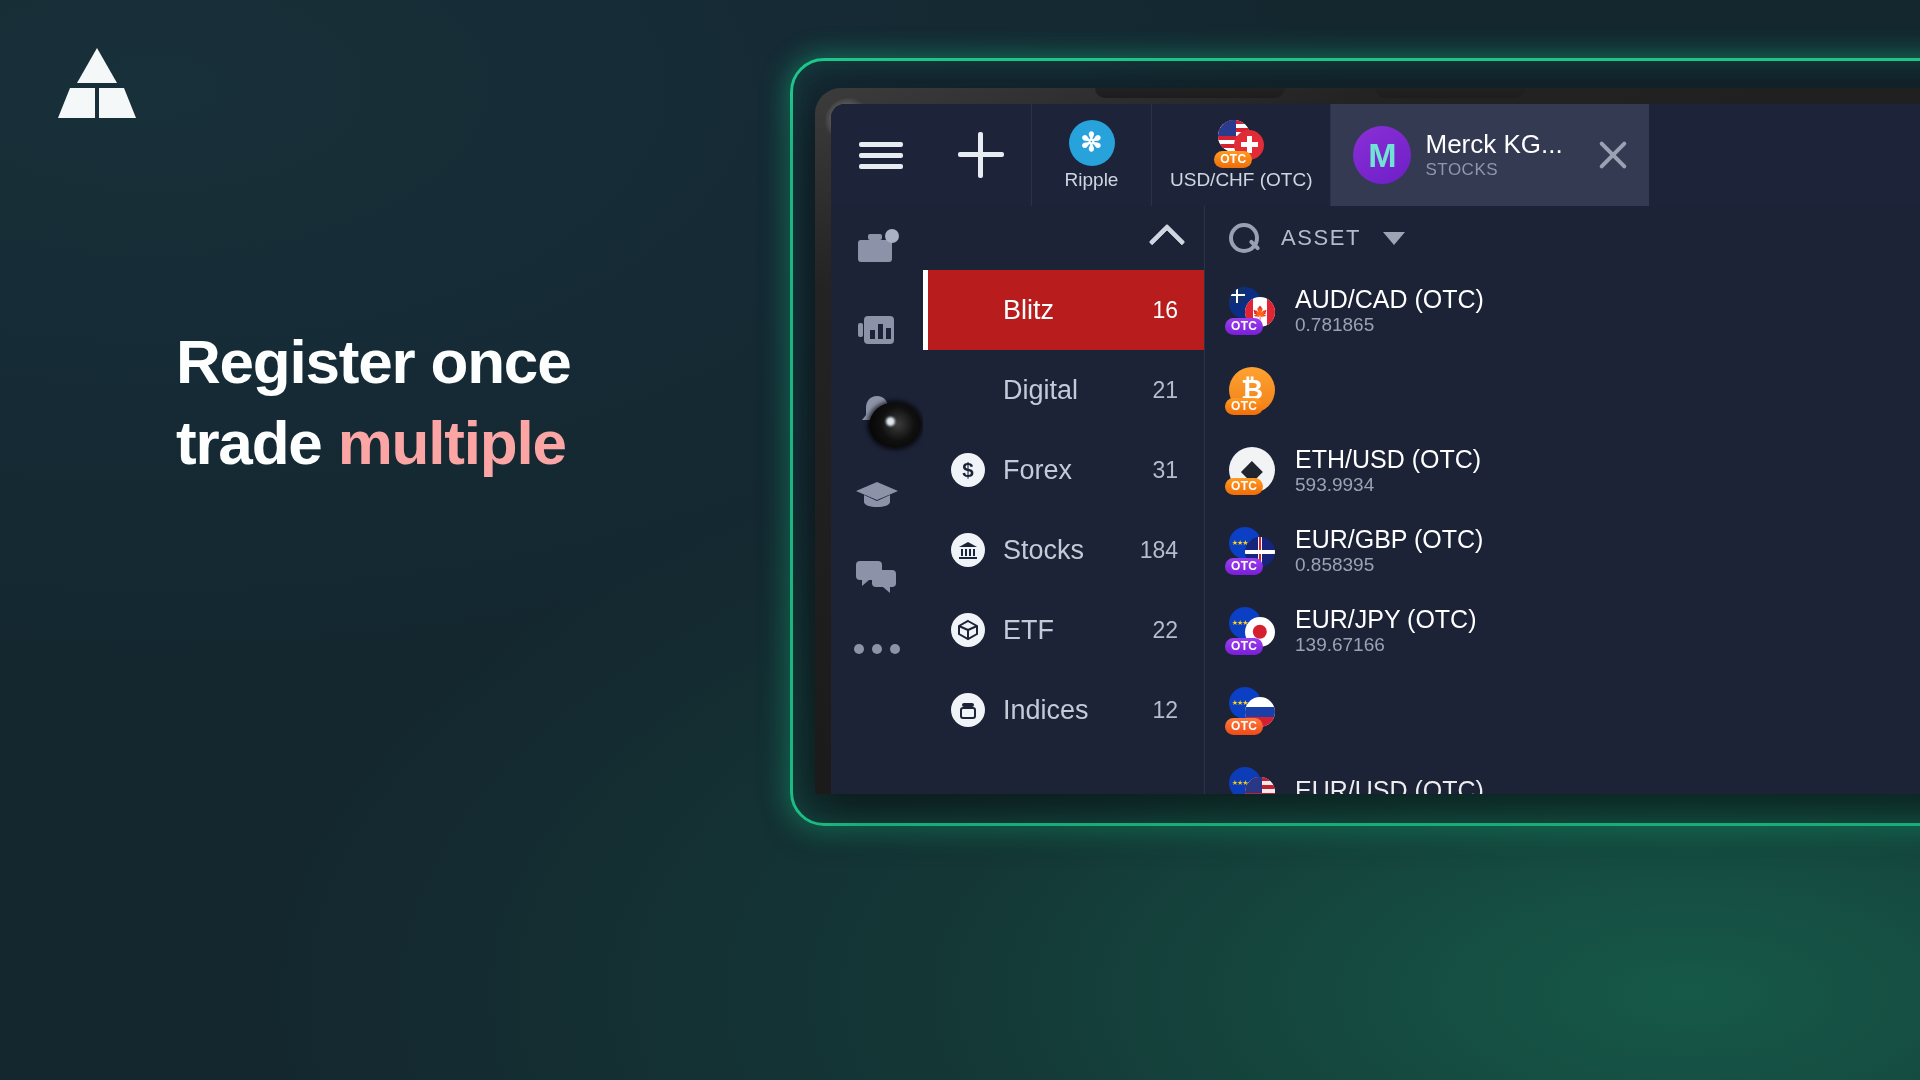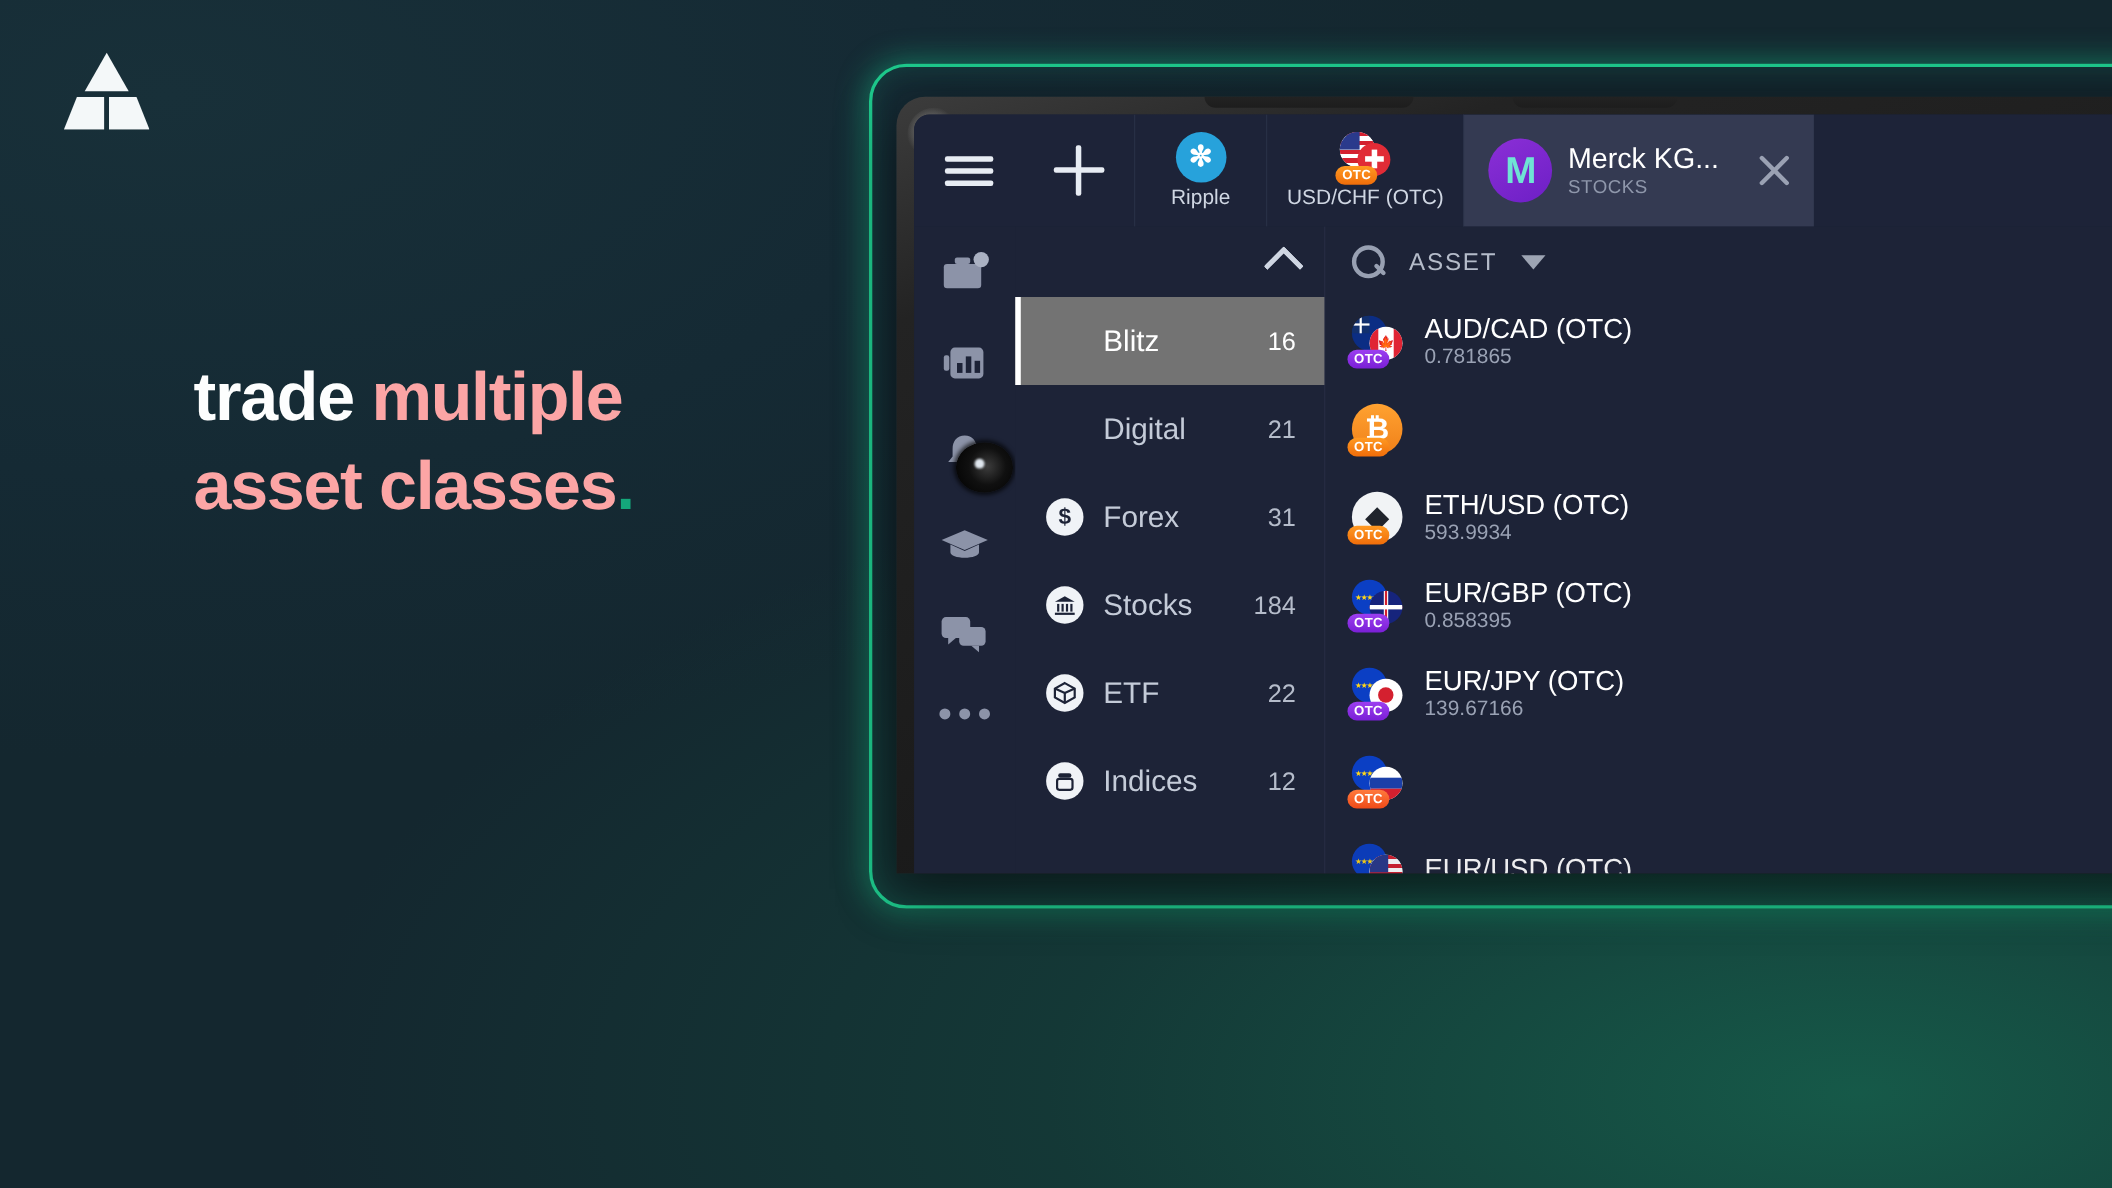--- a/index.html
+++ b/index.html
@@ -206,21 +206,21 @@
     height:64px; display:flex; align-items:center; justify-content:flex-end; padding-right:24px;
   }
   .chev {
     width:26px; height:26px; border-left:5px solid #cfd6e2; border-top:5px solid #cfd6e2;
     transform:rotate(45deg); border-radius:2px; margin-top:8px;
   }
   .cat {
     height:80px; display:flex; align-items:center; gap:18px; padding-left:28px;
     position:relative;
   }
-  .cat.sel { background:#737373; }
+  .cat.sel { background:#b91c1c; }
   .cat.sel:before {
     content:""; position:absolute; left:0; top:0; bottom:0; width:5px; background:#ffffff;
   }
   .cat .cname { font-size:27px; color:#c4cbd8; flex:1; }
   .cat.sel .cname { color:#ffffff; }
   .cat .ccount { font-size:23px; color:#b5bcca; padding-right:26px; }
   .cat.sel .ccount { color:#ffffff; }
   .catic {
     width:34px; height:34px; border-radius:50%; background:#f0f3f7;
     display:flex; align-items:center; justify-content:center; flex:0 0 auto;
@@ -255,22 +255,22 @@
 
 <div class="bg"></div>
 
 <div class="logo">
   <div class="tri"></div>
   <div class="bl"></div>
   <div class="br"></div>
 </div>
 
 <div class="headline">
+  <div>Register once</div>
   <div><span>trade </span><span class="g">multiple</span></div>
-  <div><span class="g">asset classes</span><span class="dot">.</span></div>
 </div>
 
 <div class="glowframe"></div>
 
 <div class="phone">
   <div class="notch-l"></div>
   <div class="notch-r"></div>
 
   <div class="screen">
 

